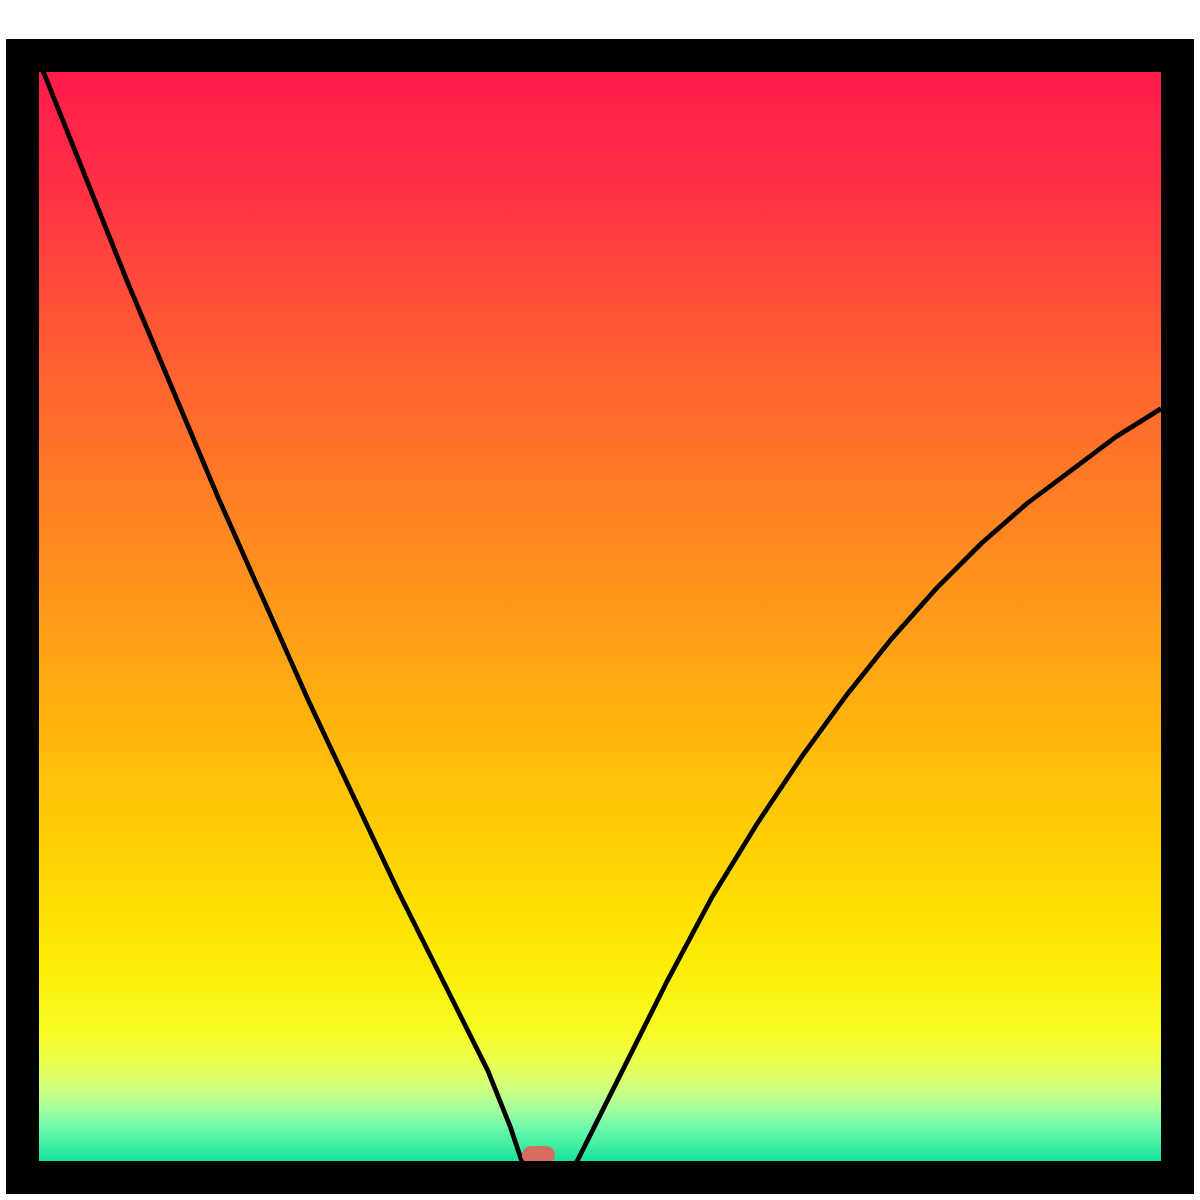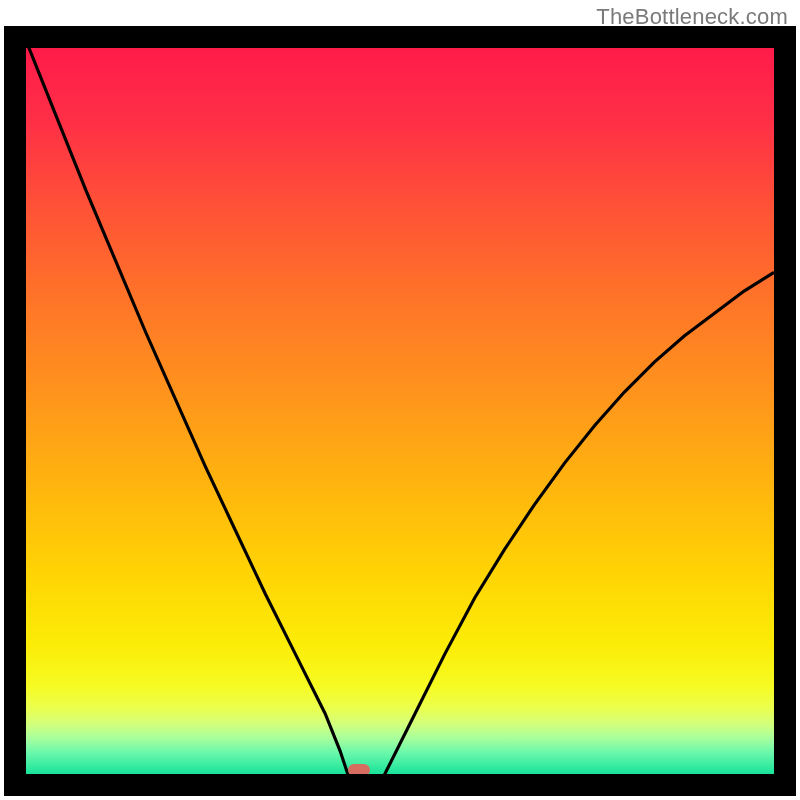--- a/index.html
+++ b/index.html
@@ -60,21 +60,20 @@
     width: 22px;
     height: 12px;
     border-radius: 6px;
     transform: translate(-50%, -50%);
     z-index: 4;
   }
 </style>
 </head>
 <body>
 <div class="wrap">
-  <div class="watermark">TheBottleneck.com</div>
 
   <div class="plot-border"></div>
 
   <div class="plot-inner">
 
     <svg class="gradient" viewBox="0 0 748 726" preserveAspectRatio="none">
       <defs>
         <linearGradient id="bg" x1="0" y1="0" x2="0" y2="1">
           <stop offset="0%" stop-color="#ff1b4a"></stop>
           <stop offset="10%" stop-color="#ff2f46"></stop>

